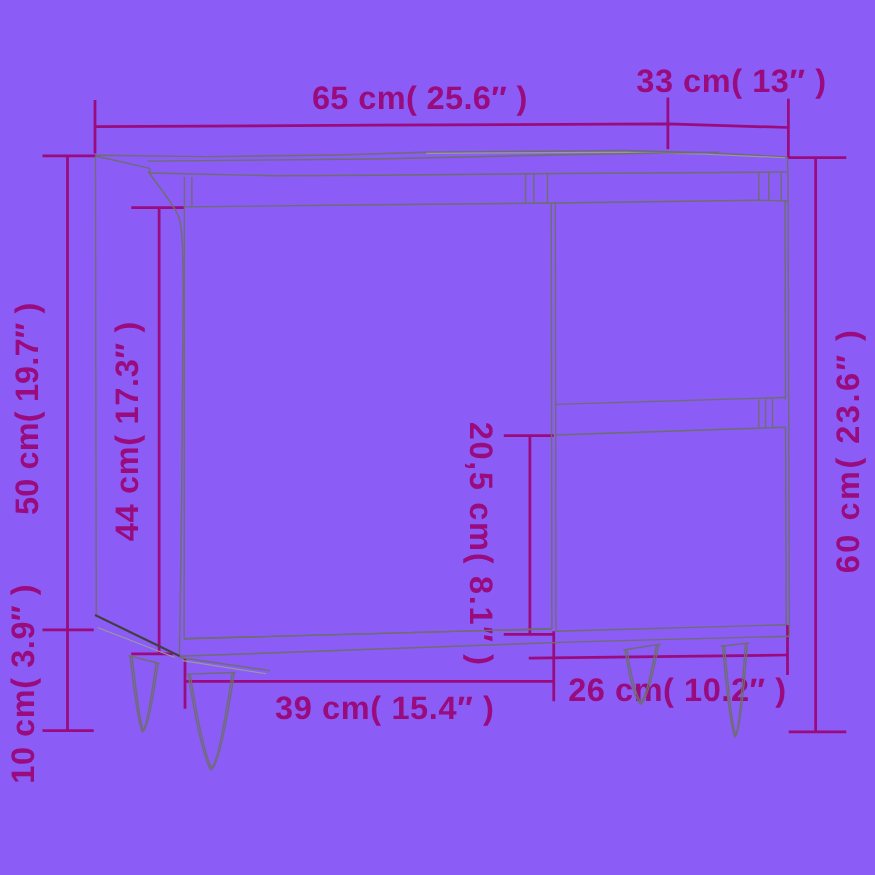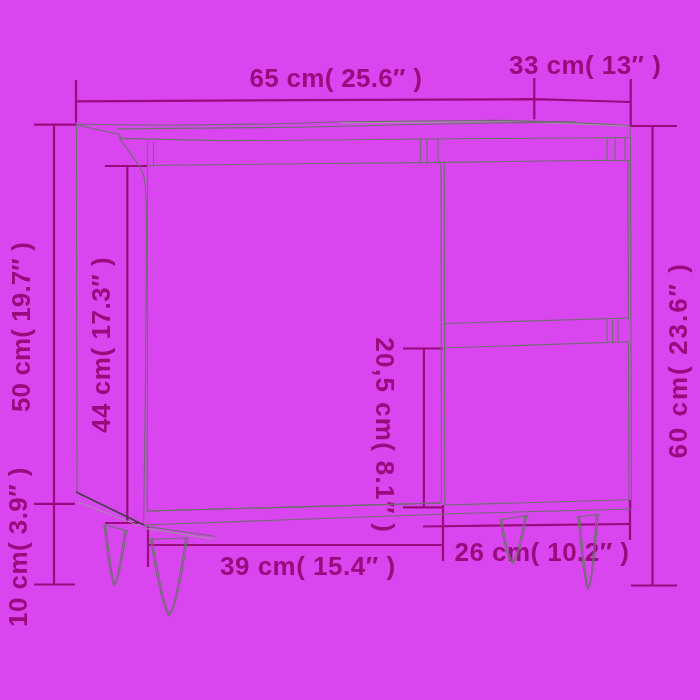--- a/index.html
+++ b/index.html
@@ -1,16 +1,16 @@
 <!DOCTYPE html>
 <html><head>
 <meta charset="utf-8">
 <style>
 html,body{margin:0;padding:0;background:#ffffff;}
-#stage{position:relative;width:700px;height:700px;background:#d946ef;overflow:hidden;}
+#stage{position:relative;width:700px;height:700px;background:#8b5cf6;overflow:hidden;}
 svg{position:absolute;left:0;top:0;}
 .dim{stroke:#9a0b7d;stroke-width:2.2;fill:none;}
 .g1{stroke:#6e6e6e;stroke-width:1.1;fill:none;}
 .g2{stroke:#404040;stroke-width:1.6;fill:none;}
 .g3{stroke:#9a9a9a;stroke-width:1;fill:none;}
 text{font-family:"Liberation Sans", sans-serif;font-weight:bold;fill:#9a0b7d;}
 </style>
 </head>
 <body>
 <div id="stage">

